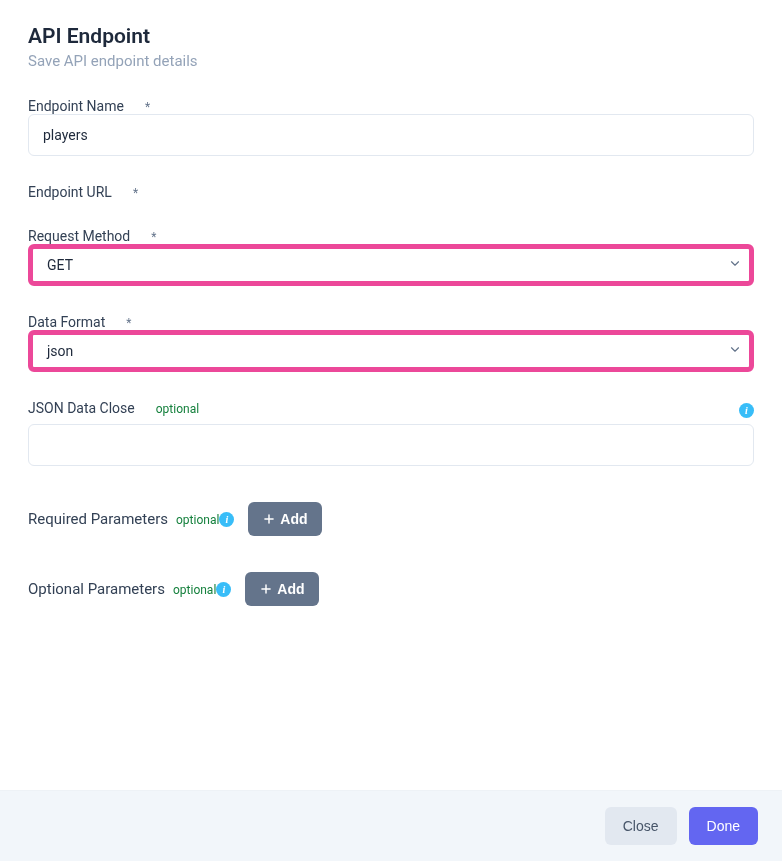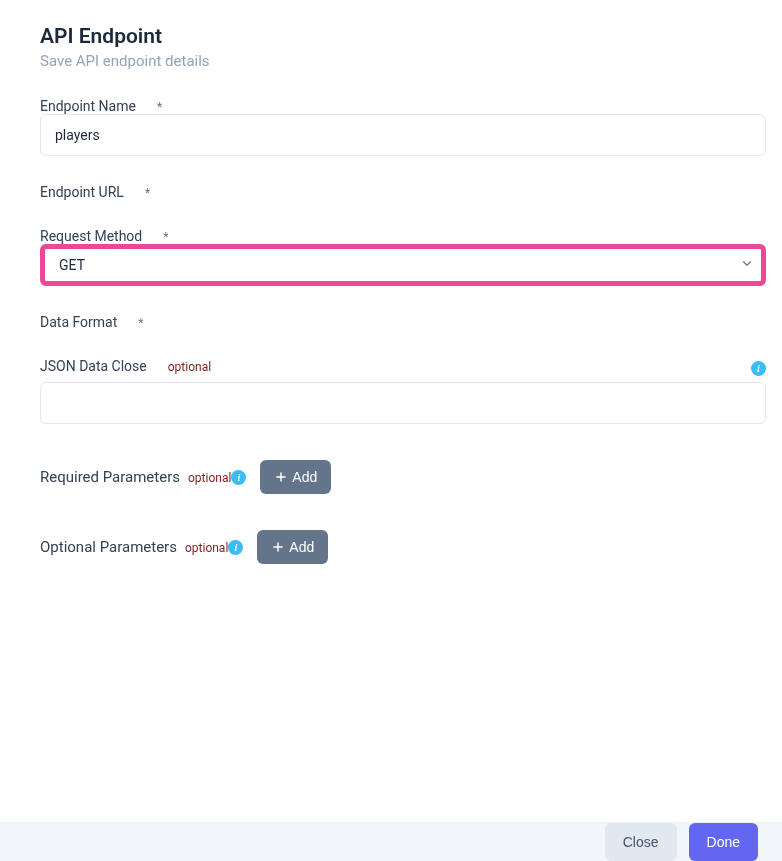--- a/index.html
+++ b/index.html
@@ -11,24 +11,23 @@
       font-family: -apple-system, BlinkMacSystemFont, "Segoe UI", Roboto, "Helvetica Neue", Arial, sans-serif;
       background: #ffffff;
       color: #1e293b;
       font-size: 14px;
       width: 782px;
       height: 861px;
       display: flex;
       flex-direction: column;
     }
     .content {
-      padding: 24px 16px 20px 28px;
+      padding: 24px 28px 20px 28px;
       flex: 1;
       overflow-y: auto;
-      margin-left: 12px;
     }
     .page-title {
       font-size: 21px;
       font-weight: 600;
       color: #1e293b;
       margin-bottom: 4px;
     }
     .page-subtitle {
       font-size: 15px;
       color: #94a3b8;
@@ -43,21 +42,21 @@
       display: flex;
       align-items: baseline;
       gap: 21px;
     }
     .required {
       color: #64748b;
       font-size: 12px;
     }
     .optional {
       font-size: 12px;
-      color: #7f1d1d;
+      color: #15803d;
     }
     .text-input {
       width: 100%;
       height: 42px;
       border: 1px solid #e2e8f0;
       border-radius: 6px;
       padding: 0 14px;
       font-size: 14px;
       color: #1e293b;
       background: #ffffff;
@@ -126,34 +125,34 @@
       margin-top: 3px;
     }
     .add-button {
       background: #64748b;
       color: #ffffff;
       border: none;
       height: 34px;
       padding: 0 14px;
       border-radius: 6px;
       font-size: 14px;
-      font-weight: 400;
+      font-weight: 700;
       cursor: pointer;
       display: inline-flex;
       align-items: center;
       gap: 4px;
     }
     .plus-icon {
       display: inline-flex;
       align-items: center;
       justify-content: center;
     }
     .footer {
       background: #f2f6fa;
-      padding: 0 24px;
+      padding: 16px 24px;
       display: flex;
       justify-content: flex-end;
       gap: 12px;
       border-top: 1px solid #eef2f6;
     }
     .btn {
       height: 38px;
       padding: 0 18px;
       border-radius: 6px;
       font-size: 14px;
@@ -207,20 +206,30 @@
             <polyline points="6 9 12 15 18 9"></polyline>
           </svg>
       </span>
     </div>
   </div>
 
   <div class="field-group">
     <div class="field-label">
       <span>Data Format</span>
       <span class="required">*</span>
+    </div>
+    <div class="select-wrapper">
+      <div class="select-input">
+        <span>json</span>
+      </div>
+      <span class="chevron-down">
+        <svg width="14" height="14" viewBox="0 0 24 24" fill="none" stroke="currentColor" stroke-width="2" stroke-linecap="round" stroke-linejoin="round">
+            <polyline points="6 9 12 15 18 9"></polyline>
+          </svg>
+      </span>
     </div>
   </div>
 
   <div class="field-group">
     <div style="margin-bottom:8px;">
       <span class="field-label" style="display:inline-flex;">
         <span>JSON Data Close</span>
         <span class="optional">optional</span>
       </span>
       <span class="info-icon pull-right">i</span>

